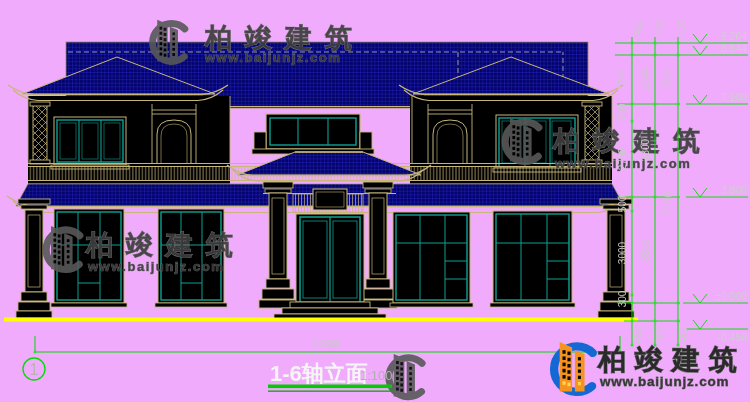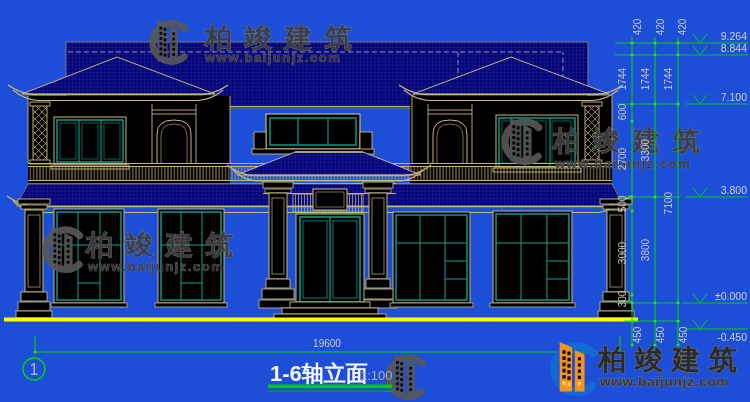--- a/index.html
+++ b/index.html
@@ -1,16 +1,16 @@
 <!DOCTYPE html>
 <html><head>
 <meta charset="utf-8">
 <style>
   html,body{margin:0;padding:0;background:#000;}
-  #stage{position:relative;width:750px;height:402px;background:#1d4ed8;overflow:hidden;
+  #stage{position:relative;width:750px;height:402px;background:#f0abfc;overflow:hidden;
          font-family:"Liberation Sans", sans-serif;}
   svg{display:block;}
   .dt{fill:#C9C9C9;font-size:10px;font-family:"Liberation Sans",sans-serif;}
   .et{fill:#CFCFCF;font-size:10.5px;font-family:"Liberation Sans",sans-serif;}
   .ttl{fill:#F5F5F5;font-size:22px;font-weight:bold;font-family:"Liberation Sans",sans-serif;}
   .scl{fill:#B0B0B0;font-size:13px;font-family:"Liberation Sans",sans-serif;}
   .bub{fill:#B5B5B5;font-size:16px;font-family:"Liberation Sans",sans-serif;}
   .wm{fill:#3D3D3D;stroke:#787878;stroke-width:0.9px;paint-order:stroke;font-weight:bold;
       font-size:27px;letter-spacing:13px;opacity:.92;font-family:"Liberation Sans",sans-serif;}
   .wmu{fill:#3D3D3D;stroke:#747474;stroke-width:0.7px;paint-order:stroke;font-weight:bold;

